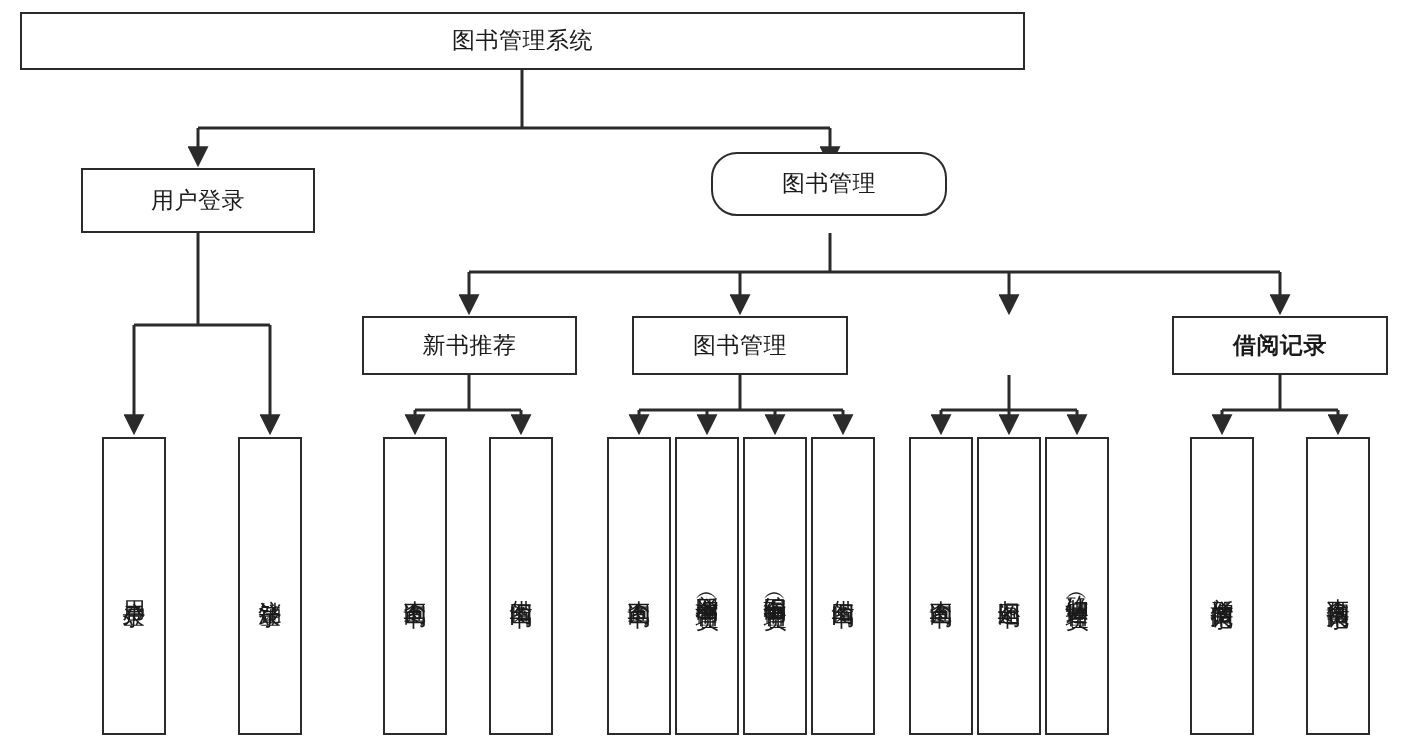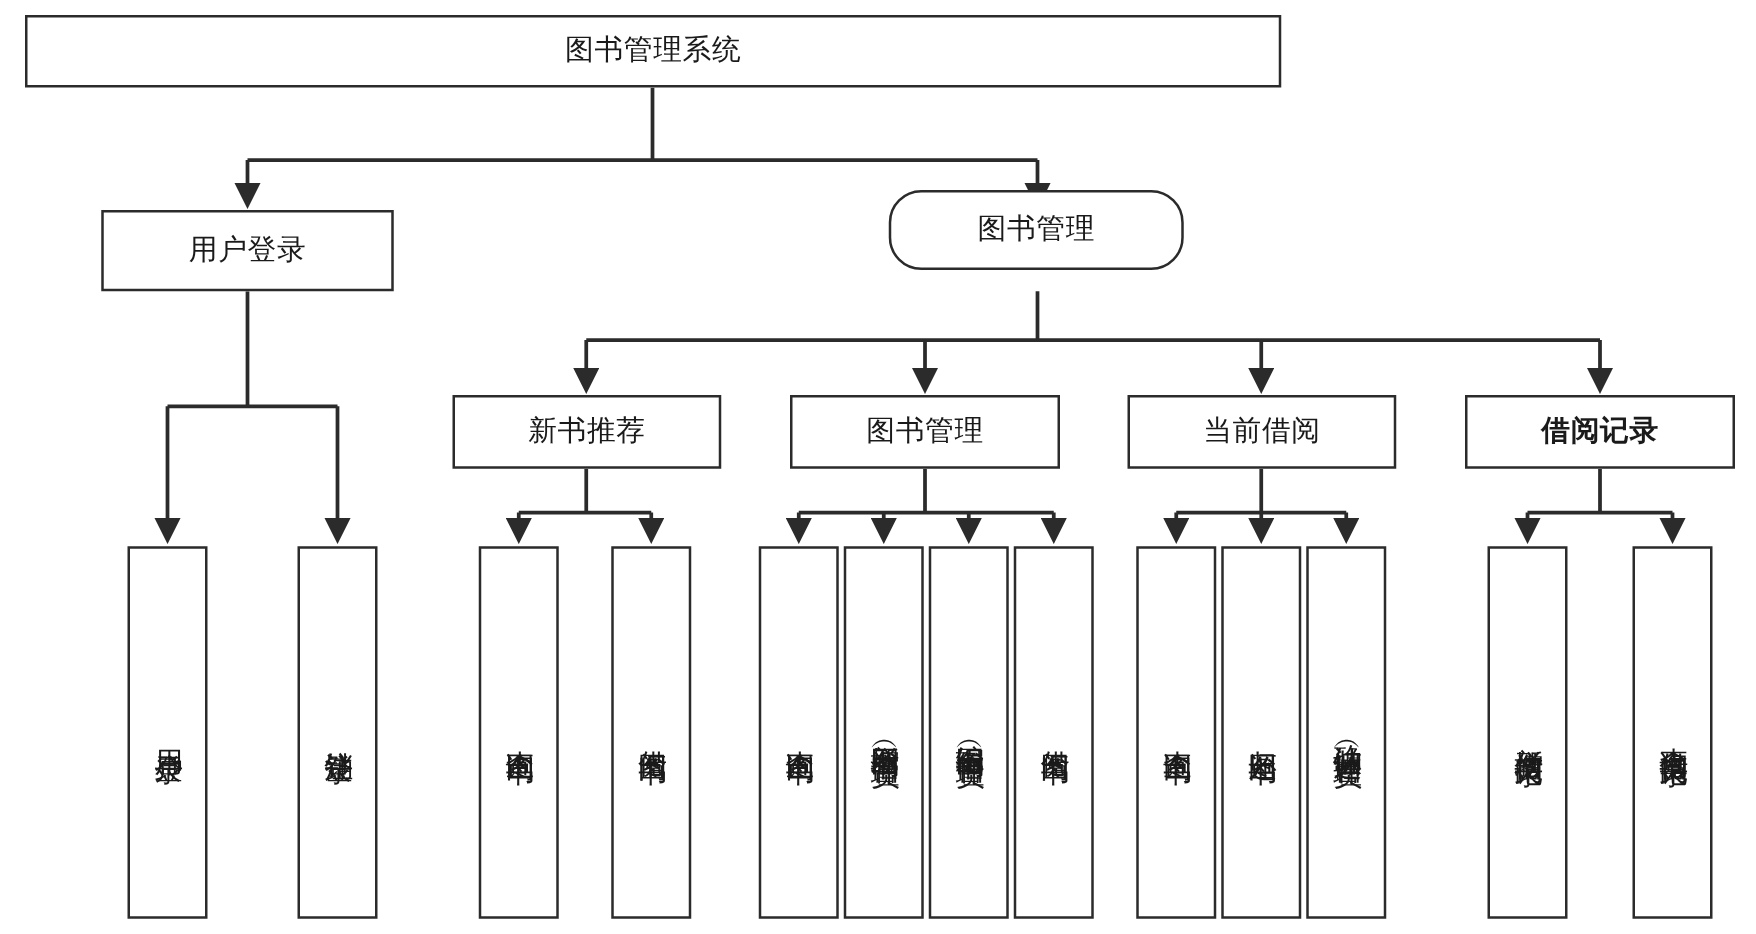--- a/index.html
+++ b/index.html
@@ -141,23 +141,20 @@
   </div>
 
   <div class="node-box horiz" style="left:362px; top:316px; width:215px; height:59px;">
     <span class="node-label">新书推荐</span>
   </div>
 
   <div class="node-box horiz" style="left:632px; top:316px; width:216px; height:59px;">
     <span class="node-label">图书管理</span>
   </div>
 
-  <div class="node-box horiz" style="left:902px; top:316px; width:215px; height:59px;">
-    <span class="node-label">当前借阅</span>
-  </div>
 
   <div class="node-box horiz" style="left:1172px; top:316px; width:216px; height:59px;font-weight:bold;">
     <span class="node-label">借阅记录</span>
   </div>
 
   <div class="node-box vert" style="left:102px; top:437px; width:64px; height:298px;">
     <span class="node-label">用户登录</span>
   </div>
 
   <div class="node-box vert" style="left:238px; top:437px; width:64px; height:298px;">

